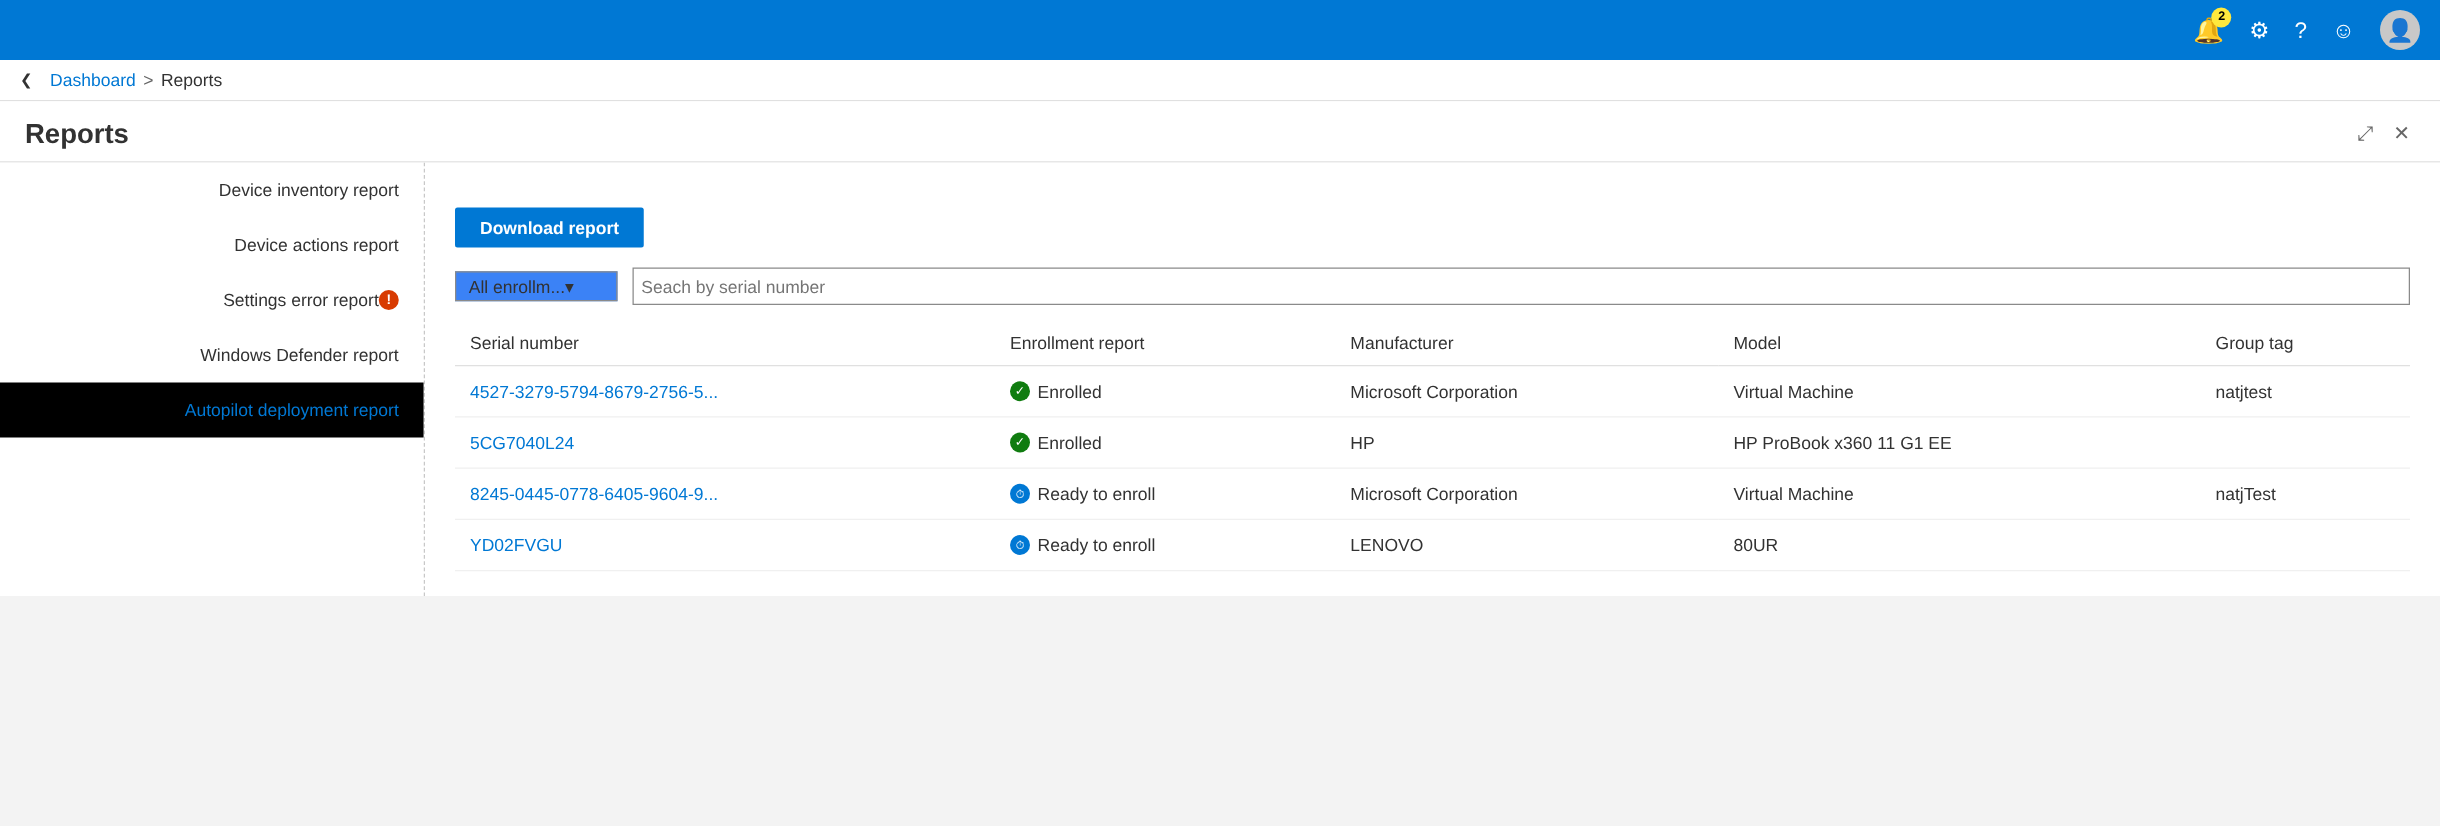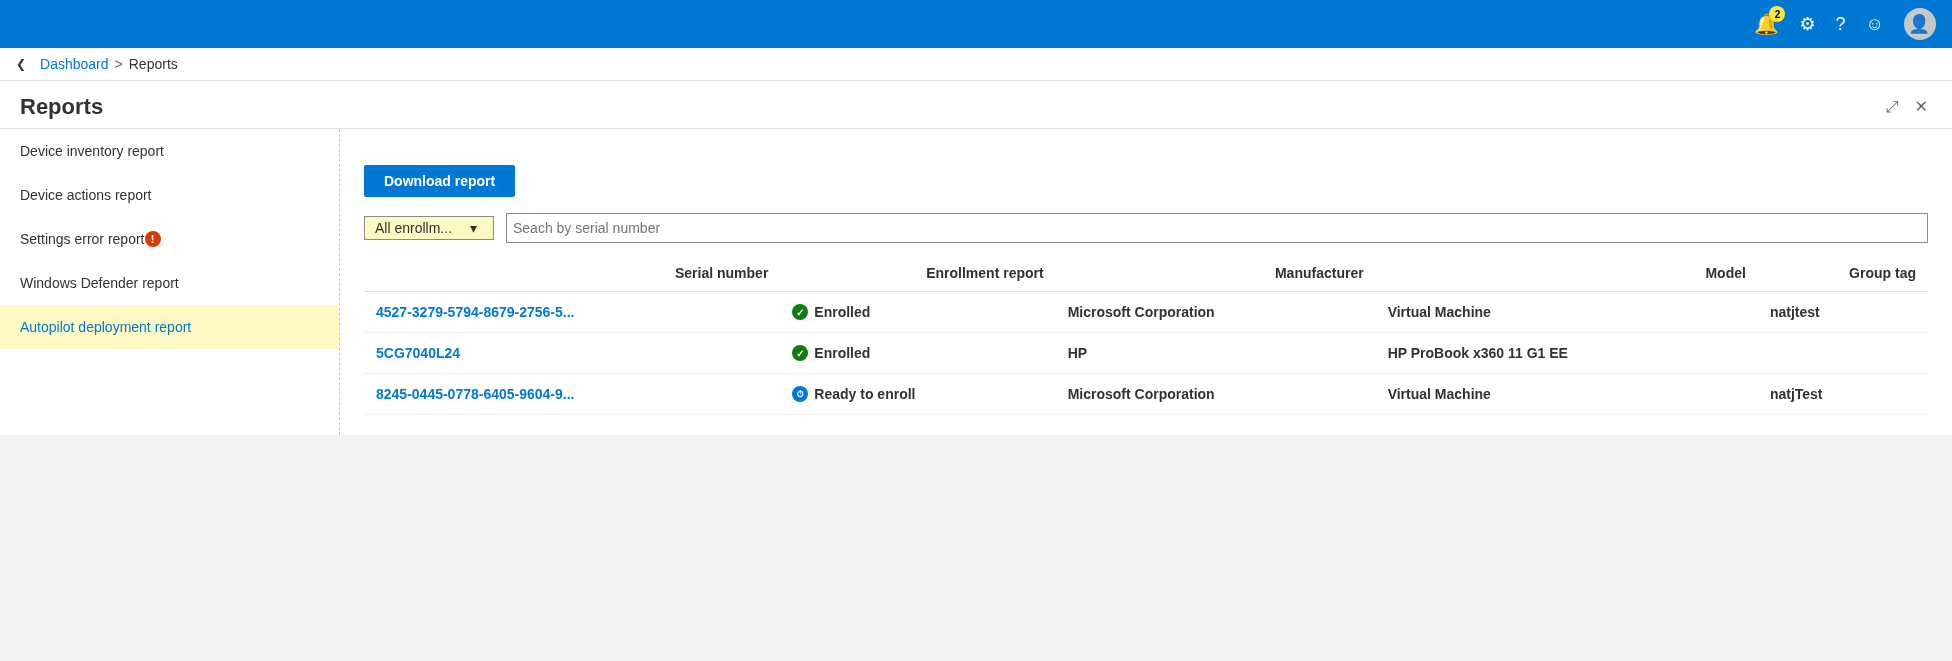--- a/index.html
+++ b/index.html
@@ -109,26 +109,26 @@
       border-right: 1px dashed #c8c8c8;
       overflow-y: auto;
       background: #fff;
     }
     .sidebar-item {
       padding: 14px 20px;
       cursor: pointer;
       border-bottom: none;
       display: flex;
       align-items: center;
-      justify-content: flex-start;
+      justify-content: flex-end;
       color: #323232;
       font-size: 14px;
     }
     .sidebar-item.active {
-      background: #fef9c3;
+      background: #000000;
       color: #0078d4;
     }
     .sidebar-item .error-dot {
       width: 16px;
       height: 16px;
       background: #d83b01;
       border-radius: 50%;
       display: flex;
       align-items: center;
       justify-content: center;
@@ -161,57 +161,56 @@
     
     .filters-row {
       display: flex;
       align-items: center;
       gap: 12px;
       margin-top: 16px;
       margin-bottom: 12px;
     }
     .dropdown-select {
       border: 1px solid #8a8a8a;
-      background: #fef9c3;
+      background: #3b82f6;
       padding: 3px 10px;
       font-size: 14px;
       cursor: pointer;
       display: flex;
       align-items: center;
-      gap: 18px;
+      gap: 0;
       min-width: 130px;
     }
     .search-input {
       flex: 1;
       border: 1px solid #8a8a8a;
       padding: 6px 6px;
       font-size: 14px;
       color: #666;
       outline: none;
     }
 
     
     .data-table {
       width: 100%;
       border-collapse: collapse;
     }
     .data-table th {
-      text-align: right;
+      text-align: left;
       padding: 10px 12px;
       color: #323232;
-      font-weight: 700;
+      font-weight: 400;
       font-size: 14px;
       border-bottom: 1px solid #e0e0e0;
     }
     .data-table td {
       padding: 12px 12px;
       border-bottom: 1px solid #f0f0f0;
       font-size: 14px;
       color: #323232;
-      font-weight: bold;
     }
     .link-cell {
       color: #0078d4;
       text-decoration: none;
       cursor: pointer;
     }
     .status-cell {
       display: flex;
       align-items: center;
       gap: 6px;
@@ -345,17 +344,29 @@
               <td>
                 <div class="status-cell">
                   <span class="status-icon-ready">⏱</span>
                   <span>Ready to enroll</span>
                 </div>
               </td>
               <td>Microsoft Corporation</td>
               <td>Virtual Machine</td>
               <td>natjTest</td>
             </tr>
+            <tr>
+              <td><a class="link-cell">YD02FVGU</a></td>
+              <td>
+                <div class="status-cell">
+                  <span class="status-icon-ready">⏱</span>
+                  <span>Ready to enroll</span>
+                </div>
+              </td>
+              <td>LENOVO</td>
+              <td>80UR</td>
+              <td></td>
+            </tr>
           </tbody>
       </table>
     </div>
   </div>
 </div>
 
 </body></html>

